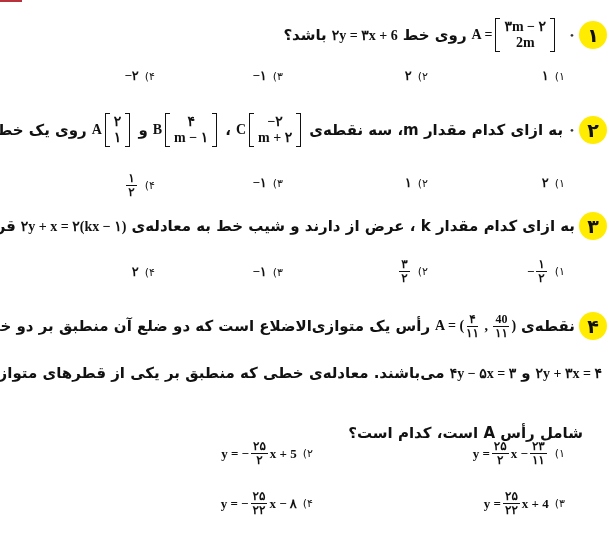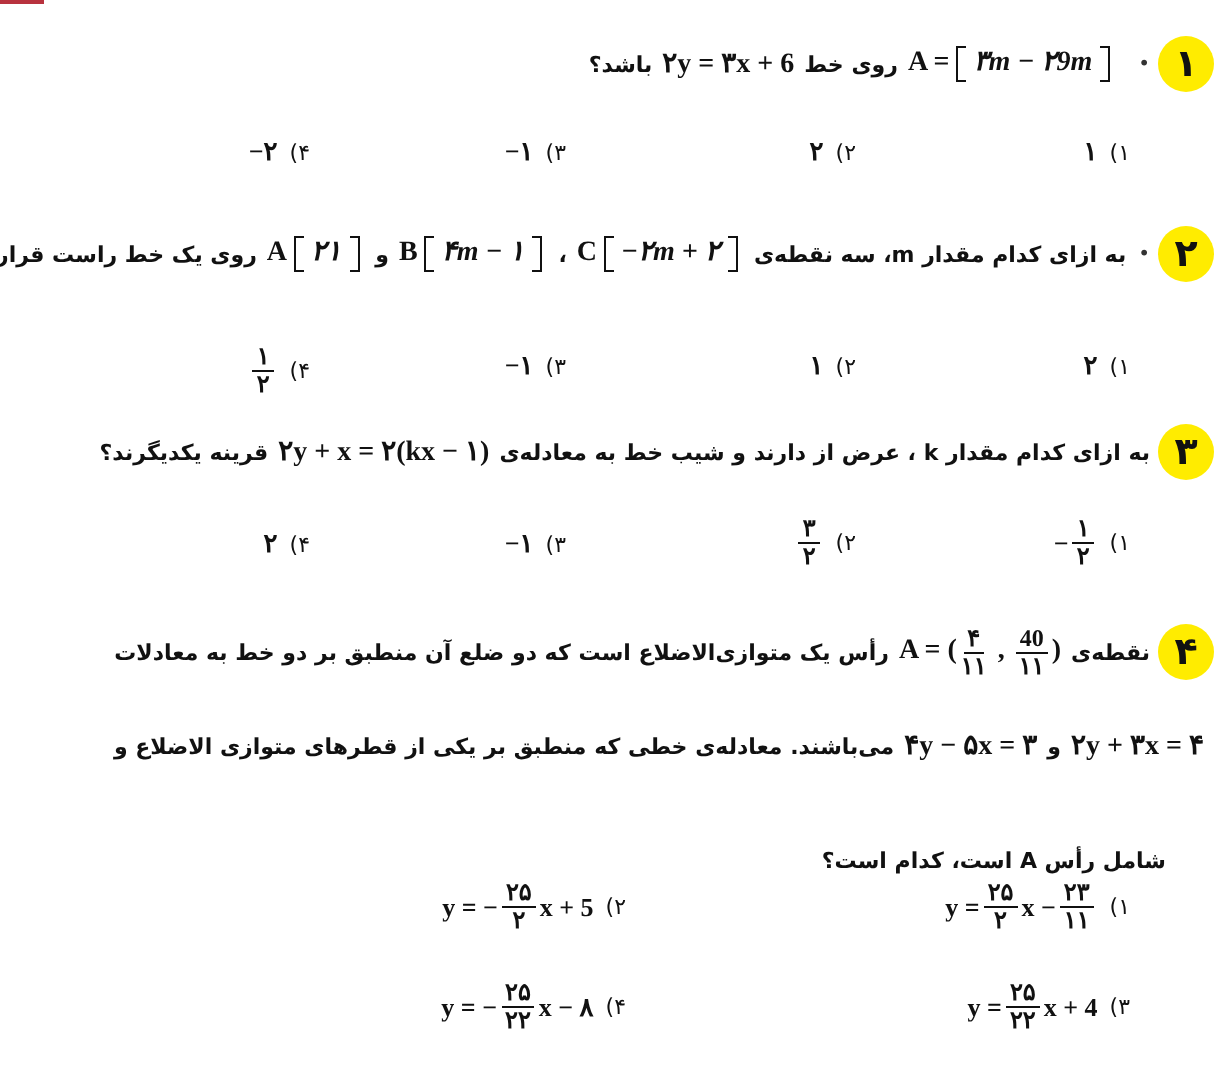--- a/index.html
+++ b/index.html
@@ -11,26 +11,26 @@
   .corner-mark { position: absolute; left: 0; top: 0; width: 22px; height: 2px; background: #b8323e; }
   .q { position: absolute; right: 6px; left: 6px; direction: rtl; }
   .q-row { display: flex; align-items: center; direction: rtl; white-space: nowrap; }
   .badge {
     display: inline-flex; align-items: center; justify-content: center;
     width: 28px; height: 28px; border-radius: 50%;
     background: #ffec00; color: #111; font-weight: bold; font-size: 19px;
     font-family: "DejaVu Sans", sans-serif; flex: none; margin-left: 4px;
   }
   .dot { font-size: 10px; margin-left: 6px; color: #333; }
-  .txt { font-family: "DejaVu Sans", sans-serif; font-weight: bold; font-size: 11px; }
+  .txt { font-family: "DejaVu Sans", sans-serif; font-weight: bold; font-size: 15px; }
   .math { font-family: "Liberation Serif", serif; font-weight: bold; font-size: 14px; direction: ltr; unicode-bidi: isolate; display: inline-flex; align-items: center; margin: 0 5px; }
   .mat {
-    display: inline-flex; align-items: center; justify-content: center;
+    display: inline-flex; flex-direction: column; align-items: center; justify-content: center;
     border-left: 1.5px solid #111; border-right: 1.5px solid #111;
-    padding: 1px 8px; margin: 0 3px; position: relative; line-height: 16px; font-style: italic;
+    padding: 1px 8px; margin: 0 3px; position: relative; line-height: 16px;
   }
   .mat::before, .mat::after { content: ""; position: absolute; top: 0; bottom: 0; width: 4px; border-top: 1.5px solid #111; border-bottom: 1.5px solid #111; }
   .mat::before { left: 0; }
   .mat::after { right: 0; }
   .frac { display: inline-flex; flex-direction: column; align-items: center; line-height: 13px; font-size: 12px; margin: 0 2px; }
   .frac .num { border-bottom: 1px solid #111; padding: 0 2px; }
   .opts { position: absolute; direction: rtl; font-family: "Liberation Serif", serif; font-weight: bold; font-size: 13px; }
   .opt { position: absolute; white-space: nowrap; direction: rtl; display: flex; align-items: center; }
   .opt .lbl { font-family: "DejaVu Sans", sans-serif; font-size: 11px; font-weight: normal; margin-left: 6px; }
   .opt .val { direction: ltr; unicode-bidi: isolate; display: inline-flex; align-items: center; }
@@ -41,21 +41,21 @@
 <div class="corner-mark"></div>
 
 <div class="q" style="top:18px;">
   <div class="q-row">
     <span class="badge">۱</span>
     <span class="dot">•</span>
     <span class="math">
       <span>A =</span>
       <span class="mat">
         <span>۳m − ۲</span>
-        <span>9m</span>
+        <span>2m</span>
       </span>
     </span>
     <span class="txt">روی خط</span>
     <span class="math">۲y = ۳x + 6</span>
     <span class="txt">باشد؟</span>
   </div>
 </div>
 <div class="opts" style="top:68px; left:0; right:0; height:20px;">
   <div class="opt" style="right:48px;">
       <span class="lbl">۱)</span>

